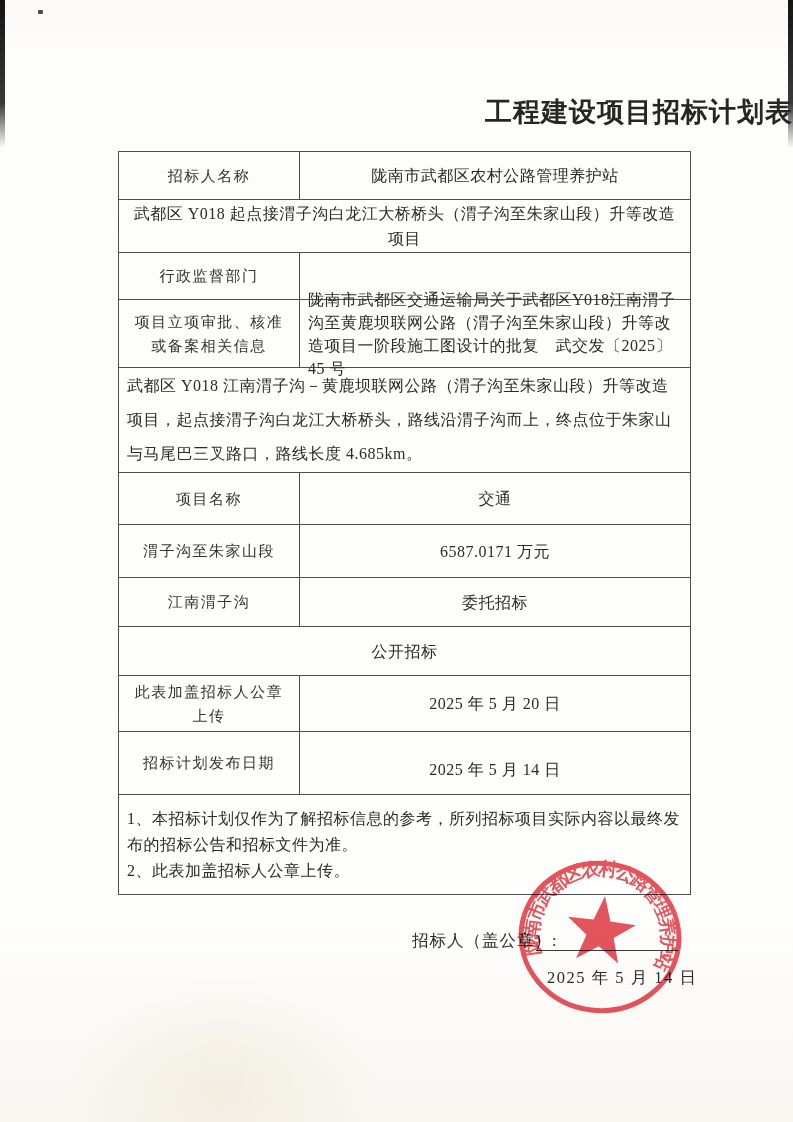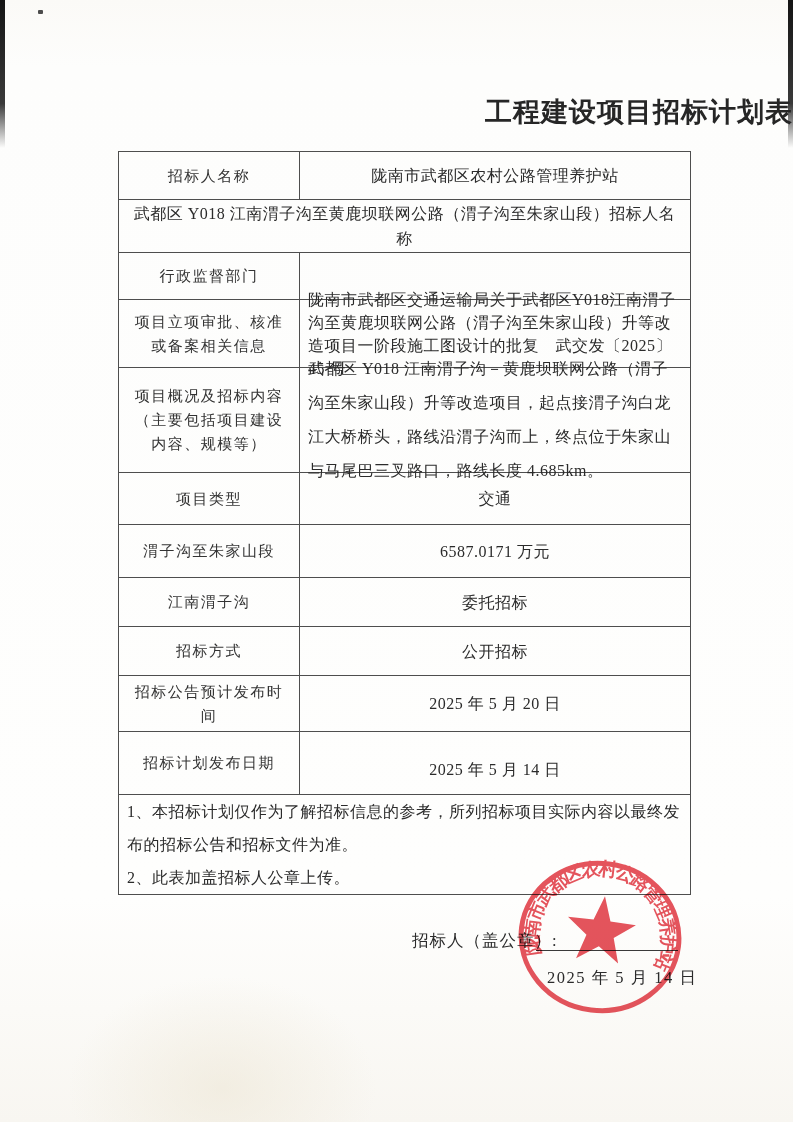--- a/index.html
+++ b/index.html
@@ -54,59 +54,57 @@
   <div class="speck"></div>
 
   <div class="doc-title">工程建设项目招标计划表</div>
 
   <div class="tbl">
     <div class="tr" style="height:47px">
       <div class="tl">招标人名称</div>
       <div class="tv">陇南市武都区农村公路管理养护站</div>
     </div>
     <div class="tr" style="height:53px">
-      <div class="tv">武都区 Y018 江南渭子沟至黄鹿坝联网公路（渭子沟至朱家山段）招标人名称</div>
+      <div class="tv">武都区 Y018 起点接渭子沟白龙江大桥桥头（渭子沟至朱家山段）升等改造项目</div>
     </div>
     <div class="tr" style="height:47px">
       <div class="tl">行政监督部门</div>
     </div>
     <div class="tr" style="height:68px">
       <div class="tl">项目立项审批、核准或备案相关信息</div>
       <div class="tv left" style="line-height:23px">陇南市武都区交通运输局关于武都区Y018江南渭子沟至黄鹿坝联网公路（渭子沟至朱家山段）升等改造项目一阶段施工图设计的批复　武交发〔2025〕45 号</div>
     </div>
     <div class="tr" style="height:105px">
-      <div class="tl">项目概况及招标内容（主要包括项目建设内容、规模等）</div>
       <div class="tv left" style="line-height:34px">武都区 Y018 江南渭子沟－黄鹿坝联网公路（渭子沟至朱家山段）升等改造项目，起点接渭子沟白龙江大桥桥头，路线沿渭子沟而上，终点位于朱家山与马尾巴三叉路口，路线长度 4.685km。</div>
     </div>
     <div class="tr" style="height:52px">
-      <div class="tl">项目类型</div>
+      <div class="tl">项目名称</div>
       <div class="tv">交通</div>
     </div>
     <div class="tr" style="height:53px">
       <div class="tl">渭子沟至朱家山段</div>
       <div class="tv">6587.0171 万元</div>
     </div>
     <div class="tr" style="height:49px">
       <div class="tl">江南渭子沟</div>
       <div class="tv">委托招标</div>
     </div>
     <div class="tr" style="height:49px">
-      <div class="tl">招标方式</div>
       <div class="tv">公开招标</div>
     </div>
     <div class="tr" style="height:56px">
-      <div class="tl">招标公告预计发布时间</div>
+      <div class="tl">此表加盖招标人公章上传</div>
       <div class="tv">2025 年 5 月 20 日</div>
     </div>
     <div class="tr" style="height:63px">
       <div class="tl">招标计划发布日期</div>
       <div class="tv" style="align-items:flex-end;padding-bottom:12px">2025 年 5 月 14 日</div>
     </div>
     <div class="tr" style="height:100px">
-      <div class="tv left prewrap" style="line-height:33px">1、本招标计划仅作为了解招标信息的参考，所列招标项目实际内容以最终发布的招标公告和招标文件为准。
+      <div class="tv left prewrap" style="line-height:26px">1、本招标计划仅作为了解招标信息的参考，所列招标项目实际内容以最终发布的招标公告和招标文件为准。
 2、此表加盖招标人公章上传。</div>
     </div>
   </div>
 
   <div class="sign-label">招标人（盖公章）:</div>
   <div class="sign-underline"></div>
   <div class="foot-date">2025 年 5 月 14 日</div>
 
   <svg class="stamp" viewBox="0 0 172 158" preserveAspectRatio="none" xmlns="http://www.w3.org/2000/svg">
     <g transform="rotate(7 86 79)">

